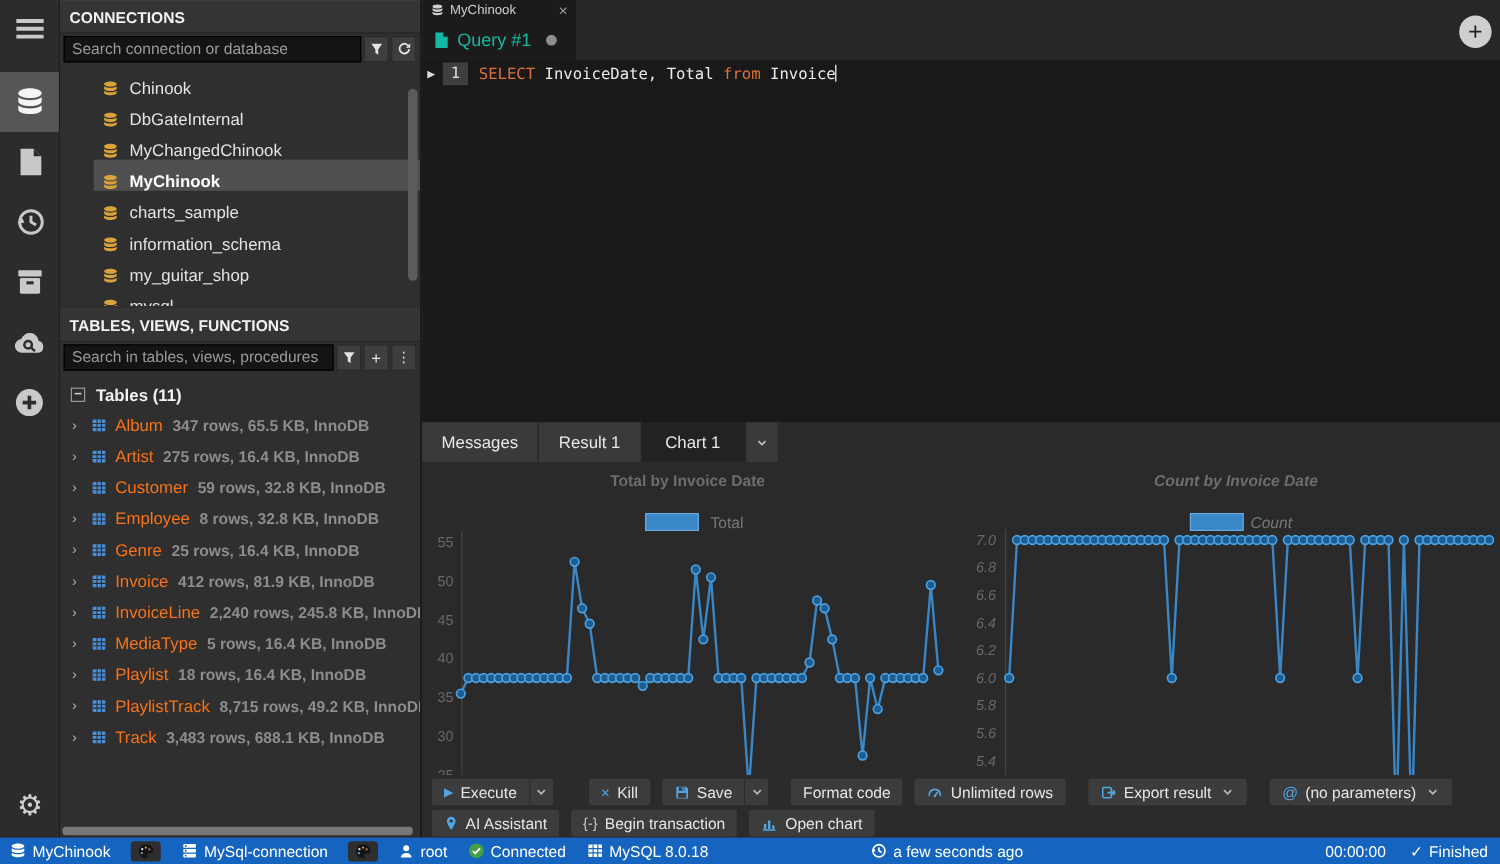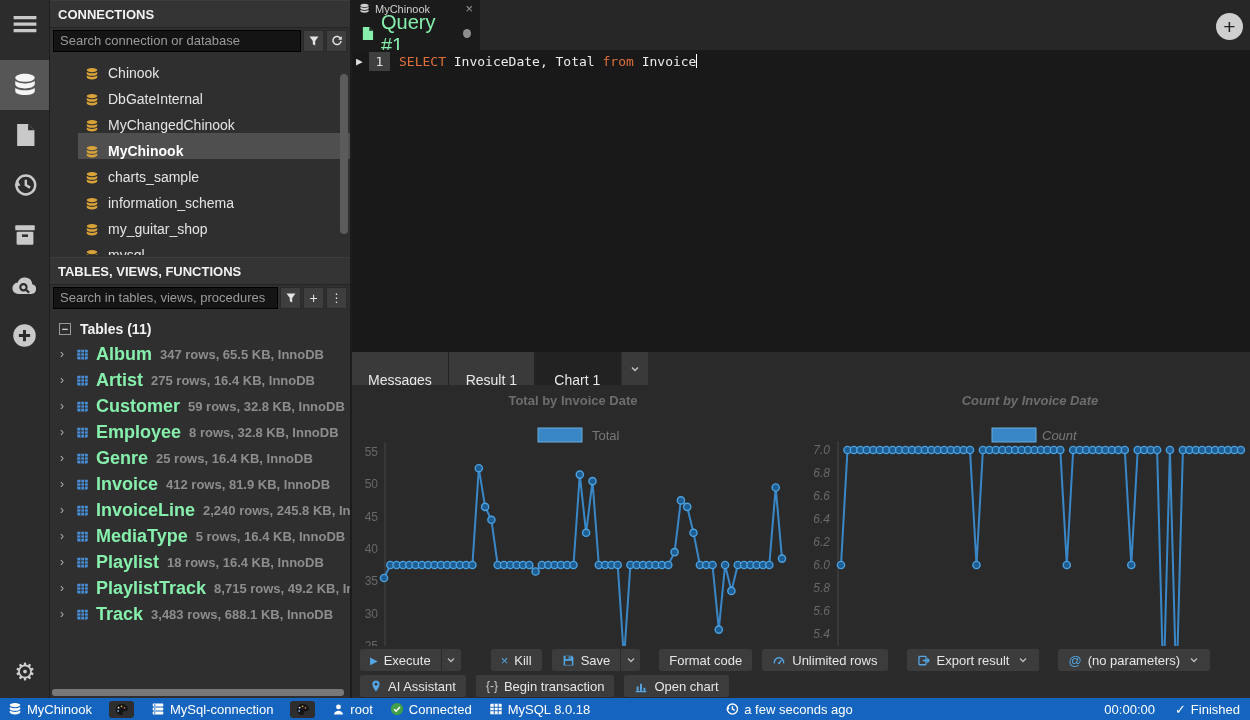--- a/index.html
+++ b/index.html
@@ -32,45 +32,45 @@
   .conn-item{height:26px;display:flex;align-items:flex-end;gap:9px;padding-left:35px;font-size:14px;color:#e4e4e4;cursor:pointer;}
   .conn-item.selected{background:#4f4f4f;font-weight:bold;margin-left:28px;padding-left:7px;color:#fff;}
   .gold{color:#d9a33a;}
   .v-scroll{position:absolute;right:2px;top:21px;width:8px;height:160px;background:#5b5b5b;border-radius:4px;}
   .tree{position:relative;height:386px;padding-top:6px;}
   .group-row{height:25px;display:flex;align-items:center;gap:9px;padding-left:9px;font-size:14px;font-weight:bold;color:#f2f2f2;cursor:pointer;}
   .minus-box{width:12px;height:12px;border:1px solid #9a9a9a;color:#d5d5d5;font-size:11px;line-height:10px;text-align:center;}
   .table-row{height:26px;display:flex;align-items:center;padding-left:10px;white-space:nowrap;overflow:hidden;cursor:pointer;}
   .chev{color:#b0b0b0;font-size:12px;width:16px;flex:none;}
   .tbl-icon{color:#4a90d8;margin-right:7px;flex:none;display:inline-flex;}
-  .tbl-name{font-size:18px;font-weight:700;color:#86efac;}
+  .tbl-name{font-size:14px;font-weight:400;color:#f97316;}
   .tbl-details{font-size:13px;color:#8d8d8d;margin-left:8px;font-weight:bold;}
   .h-scroll{position:absolute;left:2px;bottom:2px;width:292px;height:7px;background:#787878;border-radius:3px;}
 
   
   .work{position:absolute;left:352px;top:0;width:898px;height:698px;background:#2a2a2a;}
   .tabstrip{position:absolute;left:0;top:0;width:100%;height:50px;background:#272727;}
   .tabblock{position:absolute;left:0;top:0;width:128px;height:50px;background:#1b1b1b;}
   .tab-caption{height:17px;display:flex;align-items:center;gap:5px;padding:0 7px;font-size:11px;color:#cfcfcf;cursor:pointer;}
   .tab-close{margin-left:auto;color:#999;font-size:13px;line-height:11px;cursor:pointer;}
-  .query-tab{height:33px;display:flex;align-items:center;gap:7px;padding:0 9px;font-size:20px;color:#86efac;cursor:pointer;}
+  .query-tab{height:33px;display:flex;align-items:center;gap:7px;padding:0 9px;font-size:15px;color:#14b8a6;cursor:pointer;}
   .dirty-dot{width:9px;height:9px;border-radius:50%;background:#8f8f8f;margin-left:5px;}
   .newtab{position:absolute;right:7px;top:13px;width:27px;height:27px;border-radius:50%;background:#cfcfcf;
           color:#222;font-size:21px;line-height:25px;text-align:center;cursor:pointer;border:none;padding:0;}
 
   .editor{position:absolute;left:0;top:50px;width:100%;height:302px;background:#191919;}
   .code-line{display:flex;align-items:center;height:19px;margin-top:2px;font-family:"DejaVu Sans Mono",monospace;}
   .run-arrow{width:17px;color:#dedede;font-size:11px;padding-left:4px;cursor:pointer;}
   .gutter{width:21px;height:19px;background:#3f3f3f;color:#e0e0e0;text-align:center;font-size:13px;line-height:19px;}
   .code{padding-left:9px;font-size:13px;color:#ececec;white-space:pre;}
   .kw{color:#e0703a;}
   .cursor{display:inline-block;width:1px;height:14px;background:#fff;vertical-align:-2px;}
 
   .result-tabs{position:absolute;left:0;top:352px;width:100%;height:33px;background:#2b2b2b;display:flex;}
-  .rtab{padding:12px 16px;line-height:33px;font-size:14px;color:#e8e8e8;background:#3a3a3a;border-right:1px solid #242424;cursor:pointer;min-width:86px;text-align:center;}
+  .rtab{padding:0 16px;line-height:33px;font-size:14px;color:#e8e8e8;background:#3a3a3a;border-right:1px solid #242424;cursor:pointer;min-width:86px;text-align:center;}
   .rtab.active{background:#222222;}
   .rtab-dd{width:26px;background:#3a3a3a;display:flex;align-items:center;justify-content:center;color:#c4c4c4;margin-left:1px;cursor:pointer;}
 
   .charts{position:absolute;left:0;top:385px;width:100%;height:261px;background:#2a2a2a;overflow:hidden;}
   .chart-box{position:absolute;top:0;width:449px;height:330px;}
 
   .toolbar{position:absolute;left:0;top:646px;width:100%;height:52px;background:#2b2b2b;padding:3px 0 0 8px;}
   .tb-row{display:flex;height:22px;margin-bottom:4px;}
   .tb-btn{display:flex;align-items:center;gap:6px;background:#3c3c3c;border-radius:2px;padding:0 10px;
           font-size:13px;color:#e6e6e6;cursor:pointer;white-space:nowrap;}

